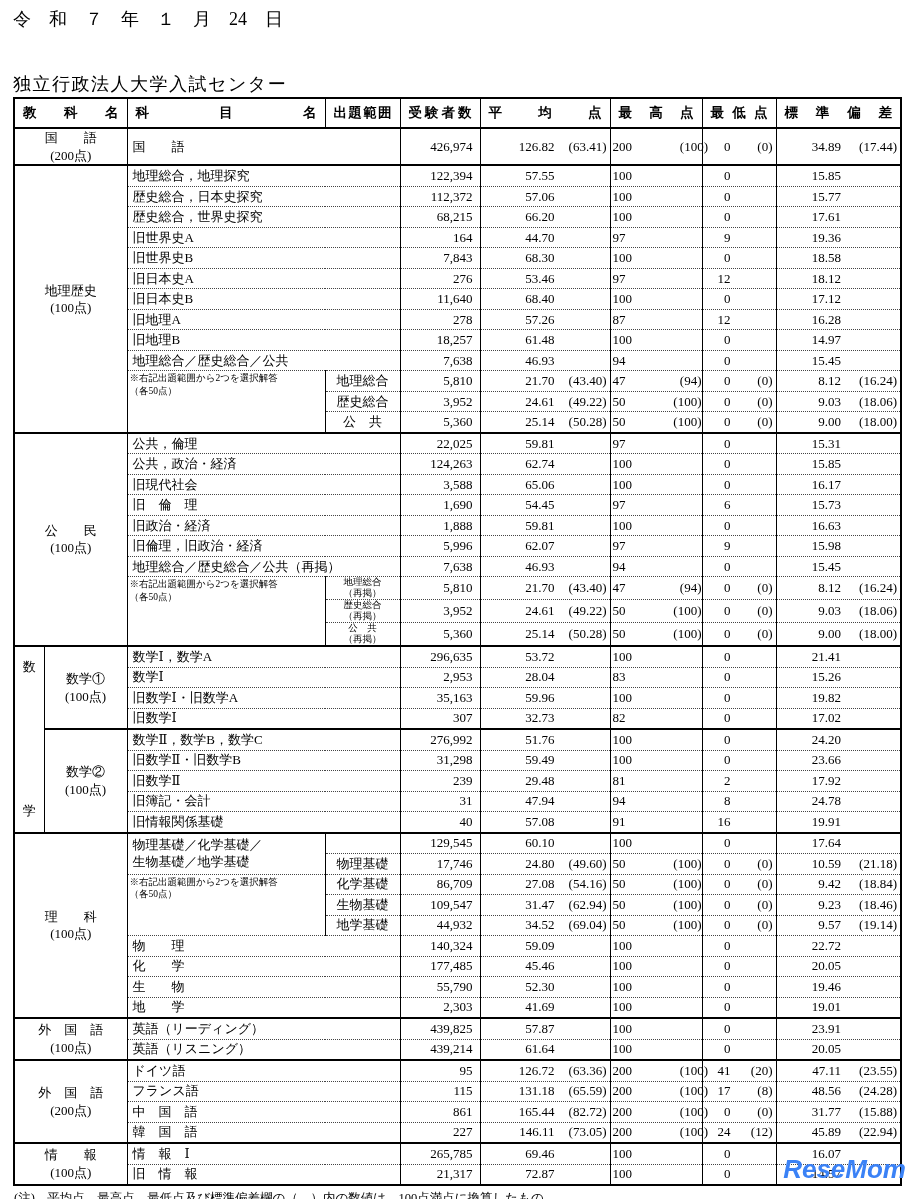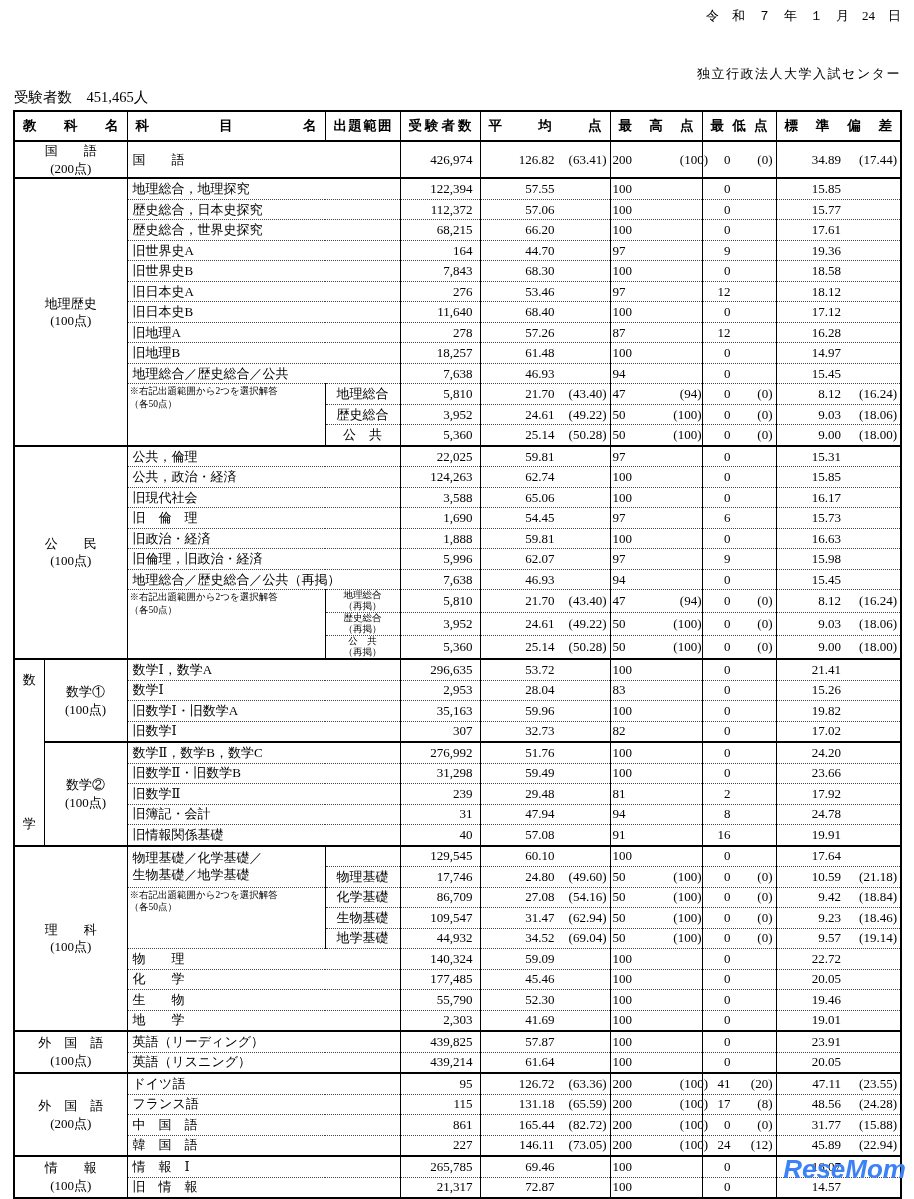--- a/index.html
+++ b/index.html
@@ -1,19 +1,19 @@
 <!DOCTYPE html>
 <html lang="ja"><head>
 <meta charset="utf-8">
 <style>
   html,body{margin:0;padding:0;background:#fff;}
   body{width:914px;font-family:"Liberation Serif","DejaVu Serif",serif;color:#000;}
   .page{position:relative;width:914px;height:1199px;overflow:hidden;box-sizing:border-box;padding:7px 13px 4px 13px;background:#fff;}
   .title{font-size:17px;font-weight:normal;text-align:center;margin:2px 0 3px 0;letter-spacing:.5px;}
-  .meta{text-align:right;font-size:13px;line-height:1.4;}
+  .meta{font-size:18px;line-height:1.4;}
   .meta .org{letter-spacing:1.5px;margin-top:40px;}
   .examinees{font-size:14.5px;margin:5px 0 3px 1px;}
   table.scores{border-collapse:collapse;table-layout:fixed;width:887px;border:2px solid #000;}
   th{border:1px solid #000;border-bottom:2px solid #000;font-weight:bold;font-size:13.5px;height:24px;padding:2px 8px;text-align:justify;text-align-last:justify;}
   td{border-left:1px solid #000;border-right:1px solid #000;border-top:1px dotted #444;height:19.5px;font-size:13px;padding:0 2px;vertical-align:middle;line-height:1.25;}
   tr.sep td{border-top:2px solid #000;}
   .c-group,.c-sub{text-align:center;white-space:pre-line;line-height:1.35;}
   .c-name{text-align:left;padding:0 2px 0 5px;white-space:pre-line;}
   .c-note{font-size:9.5px;line-height:1.3;vertical-align:top;white-space:pre-line;padding:1px 2px;text-align:left;}
   .c-range{text-align:center;}
@@ -36,21 +36,20 @@
 <body>
 
 <div class="page">
 
 
   <div class="meta">
     <div>令　和　７　年　１　月　24　日</div>
     <div class="org">独立行政法人大学入試センター</div>
   </div>
 
-  <div class="examinees">受験者数　451,465人</div>
 
   <table class="scores">
     <colgroup>
       <col style="width:30px">
         <col style="width:83px">
         <col style="width:198px">
         <col style="width:75px">
       <col style="width:80px">
         <col style="width:130px">
         <col style="width:92px">

